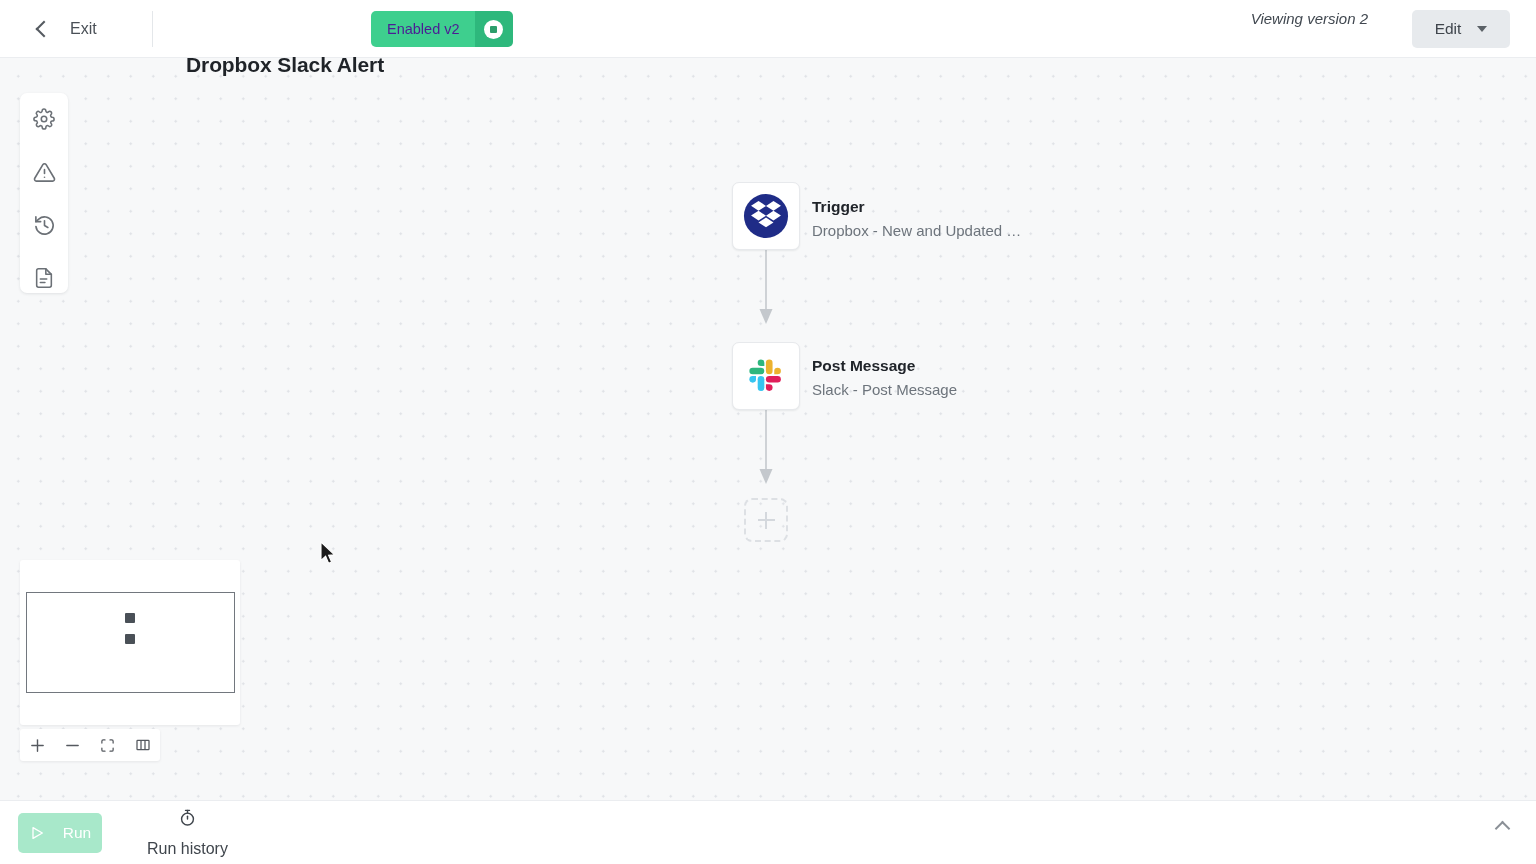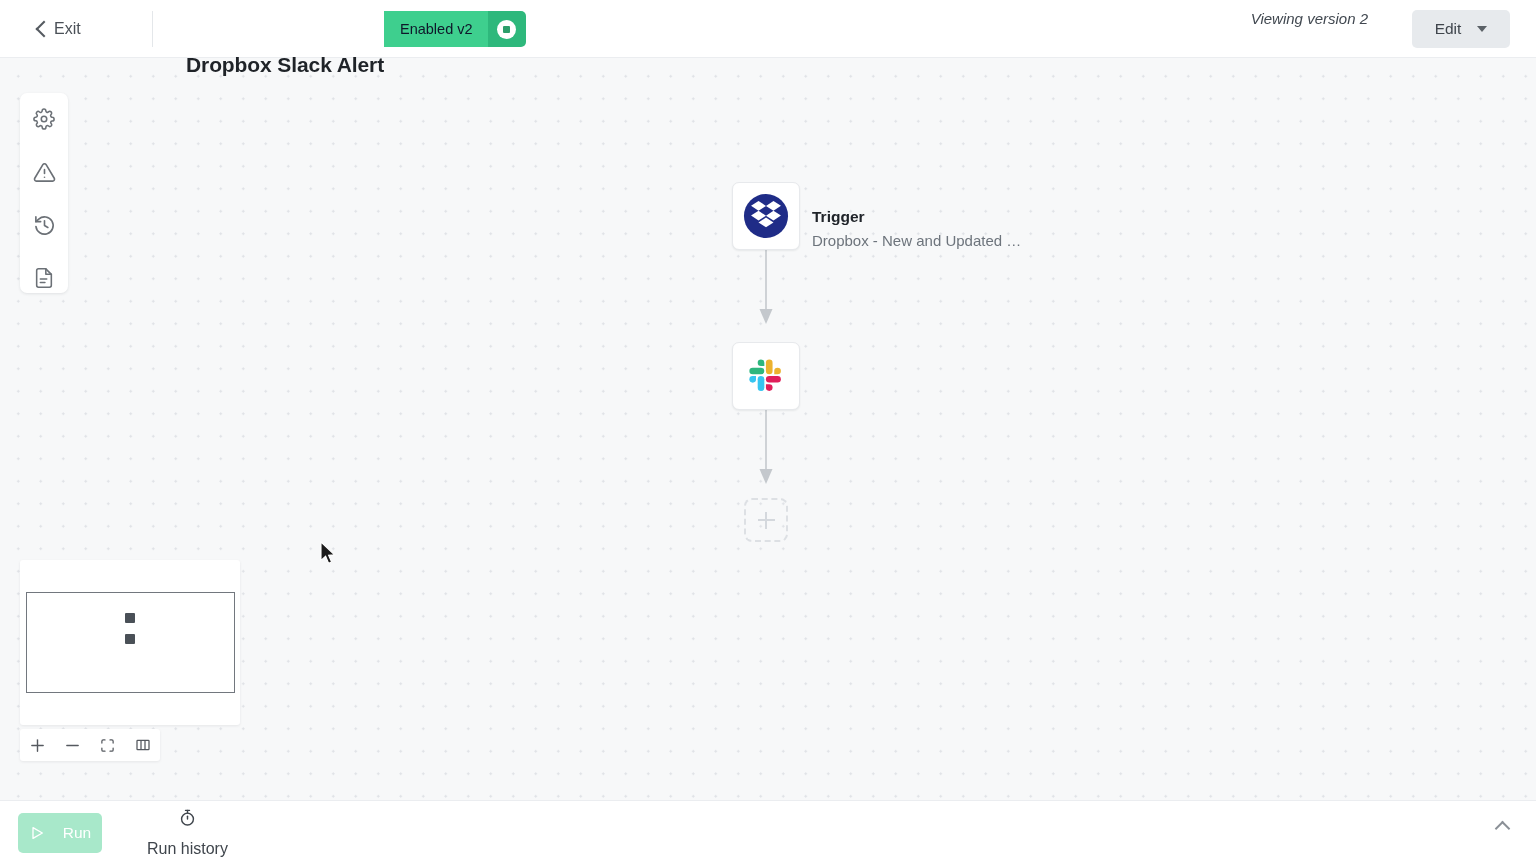--- a/index.html
+++ b/index.html
@@ -28,21 +28,21 @@
     background: #ffffff;
     border-bottom: 1px solid #ebedf0;
     display: flex;
     align-items: center;
     z-index: 40;
   }
 
   .exit-group {
     display: flex;
     align-items: center;
-    gap: 4px;
+    gap: 20px;
     margin-left: 38px;
     cursor: pointer;
   }
   .chev-left {
     width: 12px; height: 12px;
     border-left: 2px solid #555a60;
     border-bottom: 2px solid #555a60;
     transform: rotate(45deg);
     display: block;
   }
@@ -76,26 +76,25 @@
     left: 371px;
     top: 11px;
     height: 36px;
     display: flex;
     align-items: stretch;
     border-radius: 5px;
     overflow: hidden;
   }
   .status-pill-label {
     background: #3ecf8e;
-    color: #0f172a;
+    color: #4c1d95;
     font-size: 14.5px;
     display: flex;
     align-items: center;
     padding: 0 15px 0 16px;
-    margin-left: 13px;
   }
   .status-pill-stop {
     background: #2eb87c;
     width: 38px;
     display: flex;
     align-items: center;
     justify-content: center;
     cursor: pointer;
   }
   .stop-glyph {
@@ -198,21 +197,20 @@
     box-shadow: 0 1px 2px rgba(20,25,35,0.07);
     display: flex;
     align-items: center;
     justify-content: center;
     cursor: pointer;
     z-index: 6;
   }
   .node-text {
     position: absolute;
     z-index: 6;
-    margin-top: 10px;
   }
   .node-title {
     font-size: 15.5px;
     font-weight: bold;
     color: #20242a;
     line-height: 1.25;
     white-space: nowrap;
   }
   .node-sub {
     font-size: 15px;
@@ -476,20 +474,24 @@
           <g fill="#ecb22e">
             <path d="M33.4 18.3a3.8 3.8 0 1 1 3.8 3.8h-3.8v-3.8z"></path>
             <path d="M31.5 18.3a3.8 3.8 0 0 1-7.6 0V8.8a3.8 3.8 0 0 1 7.6 0v9.5z"></path>
           </g>
 
           <g fill="#e01e5a">
             <path d="M27.7 33.4a3.8 3.8 0 1 1-3.8 3.8v-3.8h3.8z"></path>
             <path d="M27.7 31.5a3.8 3.8 0 0 1 0-7.6h9.5a3.8 3.8 0 0 1 0 7.6h-9.5z"></path>
           </g>
         </svg>
+      </div>
+      <div class="node-text" style="left:812px; top:298px;">
+        <div class="node-title">Post Message</div>
+        <div class="node-sub">Slack - Post Message</div>
       </div>
 
       <div class="add-node" style="left:744px; top:440px;">
         <span class="add-plus"></span>
       </div>
     </div>
 
     <div class="minimap-wrap">
       <div class="minimap">
         <div class="minimap-viewport"></div>

